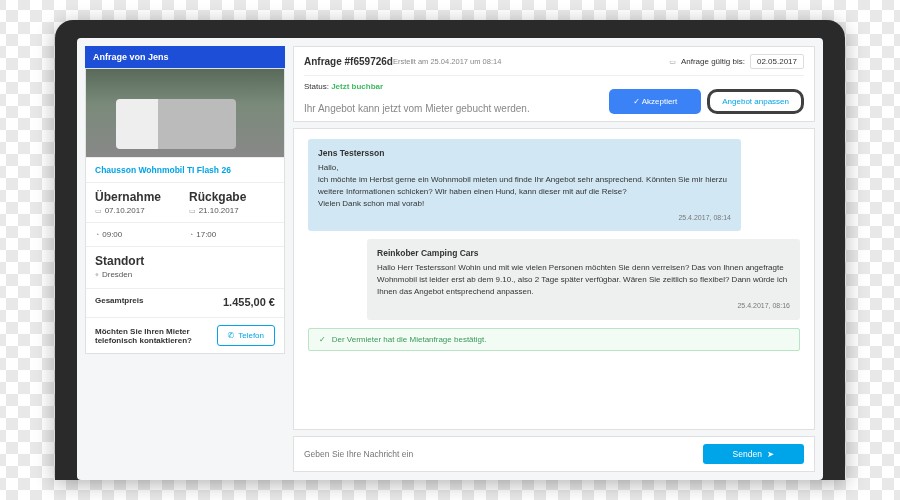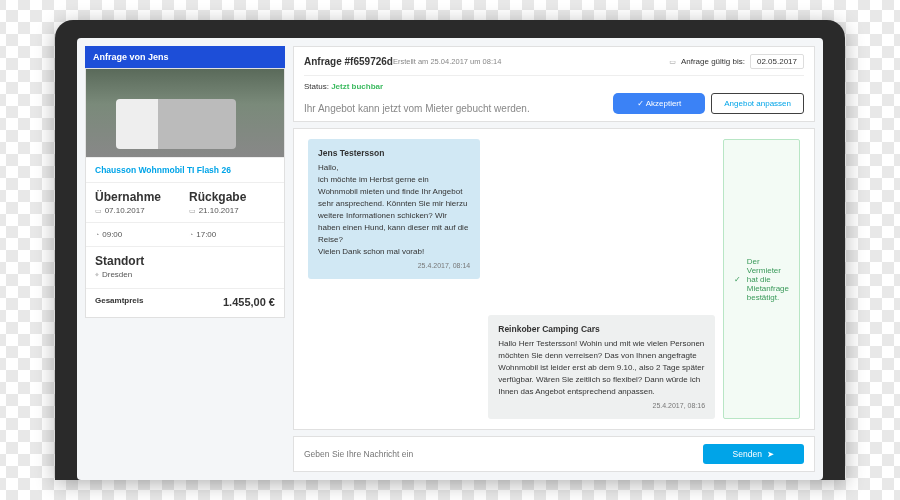--- a/index.html
+++ b/index.html
@@ -28,22 +28,22 @@
 .req{font-weight:bold;font-size:10px}
 .meta{color:#888;font-size:7.5px}
 .valid{display:flex;align-items:center;gap:5px;font-size:8px}
 .valid-d{border:1px solid #ddd;padding:2px 6px;border-radius:2px}
 .hd2{display:flex;justify-content:space-between;align-items:flex-end}
 .status{font-size:8px}
 .status b{color:#3dbb61}
 .status-sub{color:#888;font-size:10px;margin-top:12px}
 .btns{display:flex;gap:6px}
 .b-acc{background:#3b82f6;color:#fff;border:none;padding:5px 24px;font-size:8px;border-radius:5px;cursor:pointer}
-.b-adj{background:#fff;color:#00a4e8;border:1px solid #404040;padding:5px 12px;font-size:8px;border-radius:3px;cursor:pointer}
-.chat{background:#fff;border:1px solid #e0e0e0;flex:1;padding:10px 14px;display:flex;flex-direction:row;gap:8px;overflow:auto;position:relative}
+.b-adj{background:#fff;color:#00a4e8;border:3px solid #404040;padding:5px 12px;font-size:8px;border-radius:10px;cursor:pointer}
+.chat{background:#fff;border:1px solid #e0e0e0;flex:1;padding:10px 14px;display:flex;flex-direction:column;gap:8px;overflow:auto;position:relative}
 .msg{padding:8px 10px;border-radius:3px;font-size:8px;line-height:1.5;max-width:88%}
 .msg-l{background:#d1e8f4;align-self:flex-start}
 .msg-r{background:#eef0f0;align-self:flex-end}
 .msg-name{font-weight:bold;margin-bottom:2px;font-size:8.5px}
 .msg-time{text-align:right;font-size:7px;color:#777;margin-top:3px}
 .confirm{border:1px solid #b8e6c5;background:#f3fbf5;padding:6px 10px;font-size:8px;color:#3a9a5a;display:flex;align-items:center;gap:6px;border-radius:2px}
 .input-row{background:#fff;border:1px solid #e0e0e0;padding:7px 10px;display:flex;gap:8px;align-items:center}
 .inp{flex:1;border:none;font-size:8.5px;color:#888;outline:none}
 .send{background:#00a4e8;color:#fff;border:none;padding:5px 30px;font-size:8.5px;border-radius:3px;display:flex;align-items:center;gap:5px;cursor:pointer}
 </style>
@@ -89,20 +89,27 @@
     <div class="sec">
       <div class="lbl">Standort</div>
       <div class="val">
               <span class="ic">⌖</span>
               <span>Dresden</span>
             </div>
     </div>
     <div class="sec price-row">
       <span style="font-weight:bold">Gesamtpreis</span>
       <span class="total">1.455,00 €</span>
+    </div>
+    <div class="sec row" style="align-items:center">
+      <div style="flex:1;font-weight:bold;font-size:8px">Möchten Sie Ihren Mieter telefonisch kontaktieren?</div>
+      <button class="btn-phone">
+              <span>✆</span>
+              <span>Telefon</span>
+            </button>
     </div>
   </div>
 </div>
 
 <div class="main">
   <div class="hd">
     <div class="hd1">
       <div style="display:flex;align-items:center;gap:0">
         <span class="req"><span>Anfrage </span><span>#f659726d</span></span>
         <span class="meta">Erstellt am 25.04.2017 um 08:14</span>

